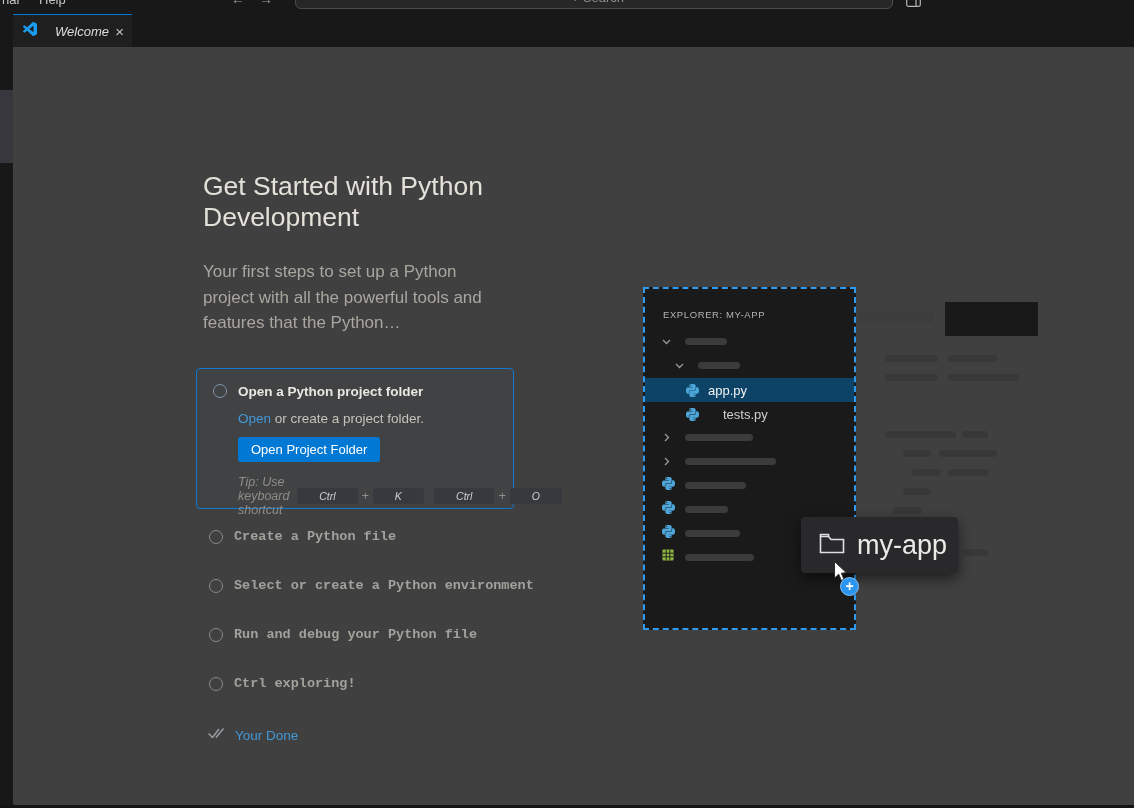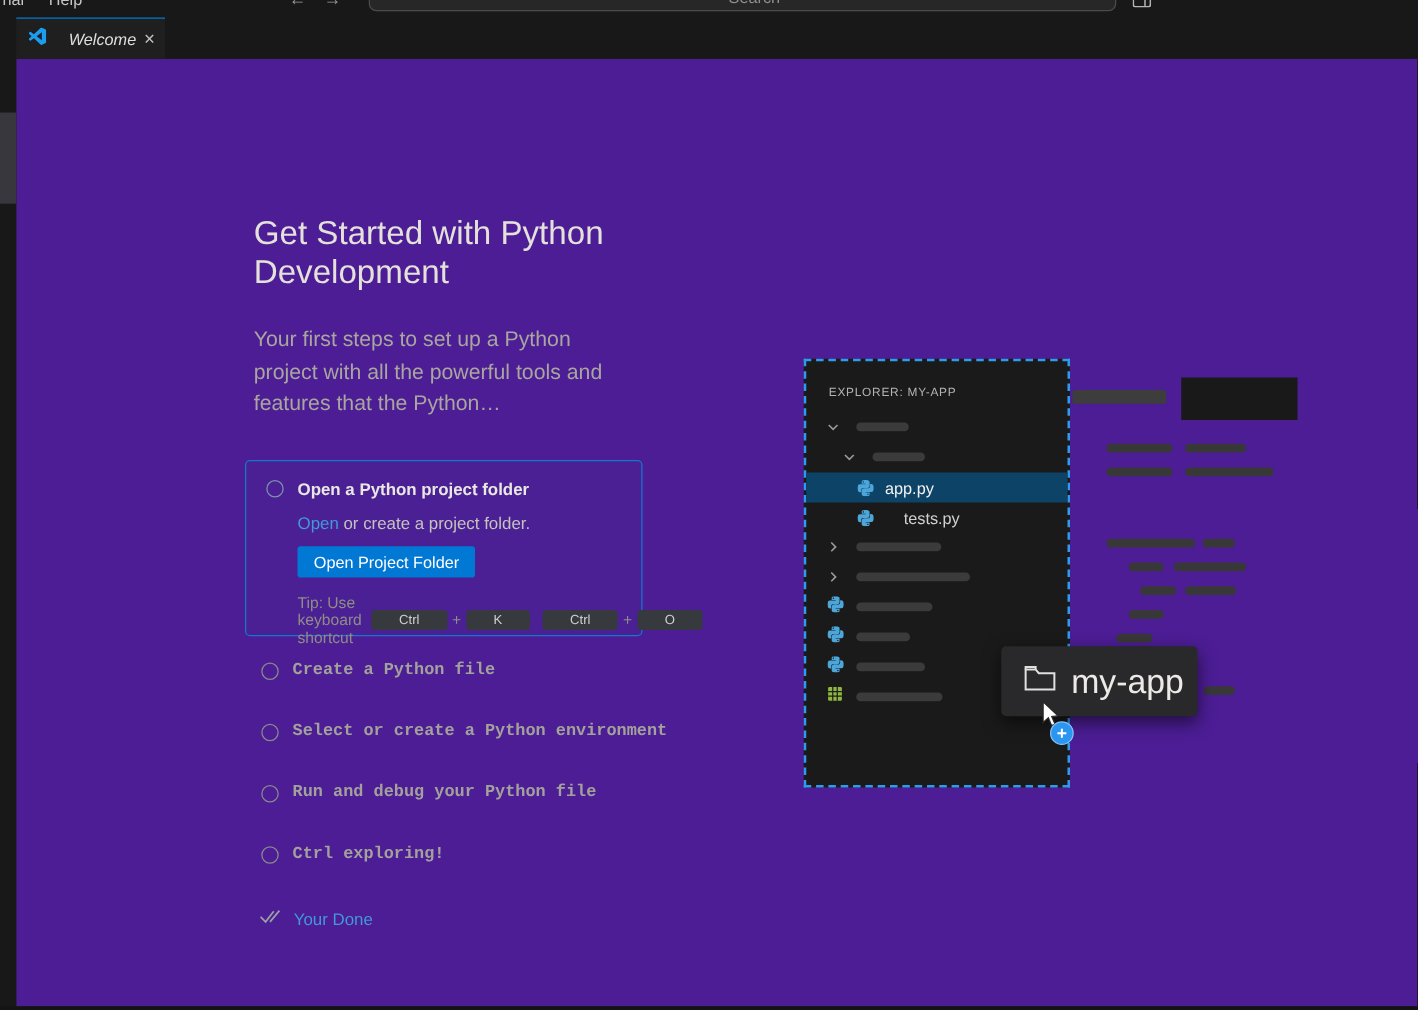--- a/index.html
+++ b/index.html
@@ -24,36 +24,36 @@
   .left-strip { position:absolute; left:0; top:0; width:13px; height:808px; background:#181818; z-index:20; }
   .strip-block { position:absolute; left:0; top:90px; width:13px; height:73px; background:#37373d; }
 
   
   .tabstrip { position:absolute; left:13px; top:10px; width:1121px; height:37px; background:#181818; z-index:25; }
   .tab { position:absolute; left:0; top:4px; width:119px; height:33px; background:#1f1f1f; border-top:1.5px solid #0078d4; display:flex; align-items:center; padding:0 8px 0 10px; }
   .tab-label { font-size:13px; font-style:italic; color:#dedede; margin-left:18px; flex:1; }
   .tab-close { font-size:15px; color:#c2c2c2; cursor:pointer; }
 
   
-  .editor { position:absolute; left:13px; top:47px; width:1121px; height:758px; background:#4c1d95; }
+  .editor { position:absolute; left:13px; top:47px; width:1121px; height:758px; background:#404040; }
   .bottom-edge { position:absolute; left:0; bottom:0; width:1134px; height:3px; background:#141414; z-index:40; }
 
   .page-title { position:absolute; left:190px; top:124px; width:305px; font-size:26.5px; line-height:31px; font-weight:400; color:#e4e1da; }
   .page-desc { position:absolute; left:190px; top:212px; width:296px; font-size:17px; line-height:25.5px; color:#a9a69f; }
 
   
   .card { position:absolute; left:183px; top:321px; width:318px; height:141px; border:1px solid #1078cf; border-radius:4px; background:rgba(70,120,170,0.03); }
   .radio { width:14px; height:14px; border-radius:50%; border:1.4px solid #8a8a8a; }
   .radio.blue { border-color:#7d93ab; }
   .card .radio { position:absolute; left:16px; top:15px; }
   .card-title { position:absolute; left:41px; top:15px; font-size:13.5px; font-weight:bold; color:#e9e7e2; }
   .card-sub { position:absolute; left:41px; top:42px; font-size:13.5px; color:#c6c3bc; }
   .link { color:#4298d8; cursor:pointer; }
   .btn { position:absolute; left:41px; top:68px; background:#0078d4; color:#ffffff; font-size:13px; font-family:"Liberation Sans",sans-serif; border:none; border-radius:2.5px; padding:5px 13px; cursor:pointer; }
-  .tip { position:absolute; left:41px; top:106px; font-size:12.5px; color:#8f8d87; display:flex; align-items:center; gap:4px; }
+  .tip { position:absolute; left:41px; top:106px; font-size:12.5px; color:#8f8d87; display:flex; align-items:center; gap:4px;font-style:italic; }
   kbd { font-family:"Liberation Sans",sans-serif; font-size:10.5px; color:#cfcfcf; background:#36393d; border-radius:3px; padding:2px 22px; }
   .kbd-gap { width:6px; }
 
   
   .step { position:absolute; left:196px; display:flex; align-items:center; gap:11px; cursor:pointer; }
   .step-label { font-size:13.5px; font-weight:bold; color:#a3a19b;font-family:Liberation Mono, monospace; }
   .markdone { position:absolute; left:194px; top:679px; display:flex; align-items:center; gap:6px; cursor:pointer; }
   .markdone-label { font-size:13.5px; color:#4298d8; }
 
   

